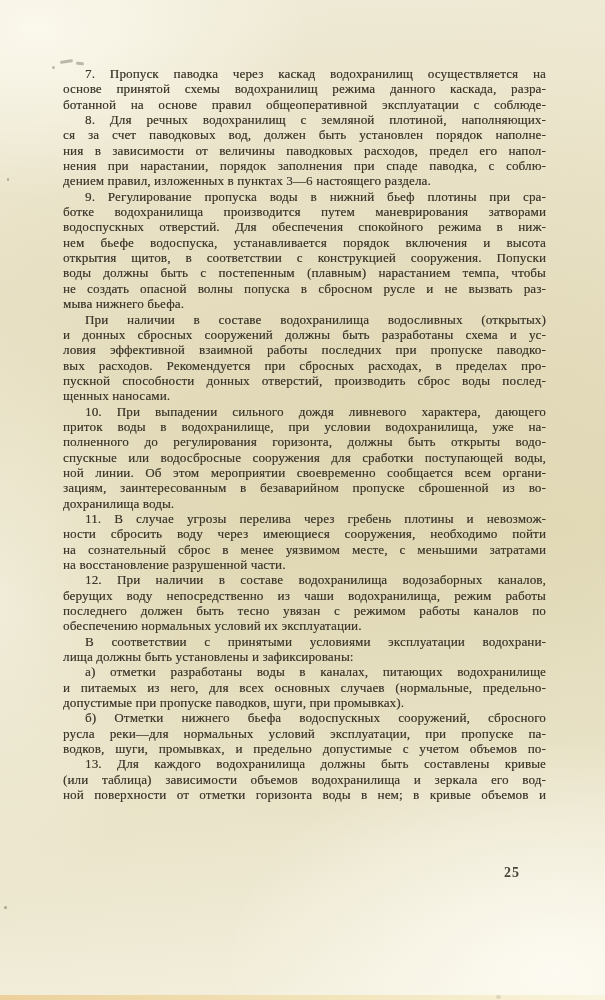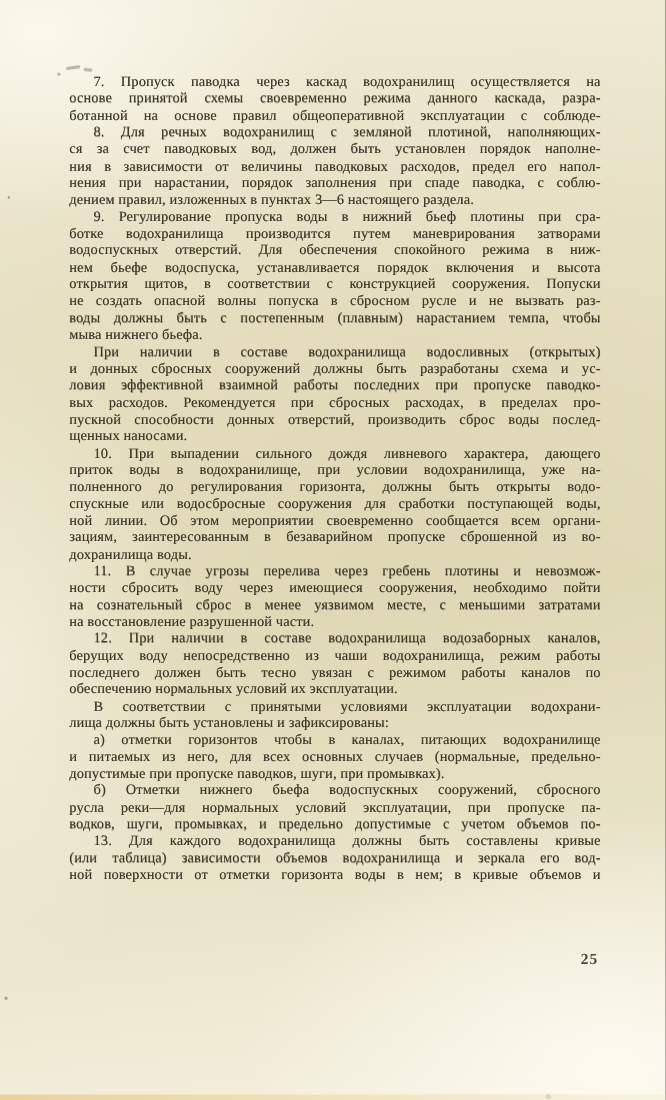--- a/index.html
+++ b/index.html
@@ -41,21 +41,21 @@
     text-align-last: left;
   }
   .line.indent {
     padding-left: 22px;
   }
   .page-number {
     position: absolute;
     left: 504px;
     top: 865px;
     width: 40px;
-    text-align: right;
+    text-align: left;
     font-size: 14px;
     font-weight: bold;
     letter-spacing: 1px;
     color: #4b463c;
     filter: blur(0.4px);
   }
   
   .smudge {
     position: absolute;
     left: 52px;
@@ -93,34 +93,34 @@
 <body>
 
 <div class="page">
   <div class="smudge">
     <span class="s1"></span>
       <span class="s2"></span>
       <span class="s3"></span>
   </div>
   <div class="text-block">
       <div class="line indent">7. Пропуск паводка через каскад водохранилищ осуществляется на</div>
-      <div class="line">основе принятой схемы своевременно режима данного каскада, разра-</div>
+      <div class="line">основе принятой схемы водохранилищ режима данного каскада, разра-</div>
       <div class="line">ботанной на основе правил общеоперативной эксплуатации с соблюде-</div>
       <div class="line indent">8. Для речных водохранилищ с земляной плотиной, наполняющих-</div>
       <div class="line">ся за счет паводковых вод, должен быть установлен порядок наполне-</div>
       <div class="line">ния в зависимости от величины паводковых расходов, предел его напол-</div>
       <div class="line">нения при нарастании, порядок заполнения при спаде паводка, с соблю-</div>
       <div class="line last">дением правил, изложенных в пунктах 3—6 настоящего раздела.</div>
       <div class="line indent">9. Регулирование пропуска воды в нижний бьеф плотины при сра-</div>
       <div class="line">ботке водохранилища производится путем маневрирования затворами</div>
       <div class="line">водоспускных отверстий. Для обеспечения спокойного режима в ниж-</div>
       <div class="line">нем бьефе водоспуска, устанавливается порядок включения и высота</div>
       <div class="line">открытия щитов, в соответствии с конструкцией сооружения. Попуски</div>
+      <div class="line">воды должны быть с постепенным (плавным) нарастанием темпа, чтобы</div>
       <div class="line">не создать опасной волны попуска в сбросном русле и не вызвать раз-</div>
-      <div class="line">воды должны быть с постепенным (плавным) нарастанием темпа, чтобы</div>
       <div class="line last">мыва нижнего бьефа.</div>
       <div class="line indent">При наличии в составе водохранилища водосливных (открытых)</div>
       <div class="line">и донных сбросных сооружений должны быть разработаны схема и ус-</div>
       <div class="line">ловия эффективной взаимной работы последних при пропуске паводко-</div>
       <div class="line">вых расходов. Рекомендуется при сбросных расходах, в пределах про-</div>
       <div class="line">пускной способности донных отверстий, производить сброс воды послед-</div>
       <div class="line last">щенных наносами.</div>
       <div class="line indent">10. При выпадении сильного дождя ливневого характера, дающего</div>
       <div class="line">приток воды в водохранилище, при условии водохранилища, уже на-</div>
       <div class="line">полненного до регулирования горизонта, должны быть открыты водо-</div>
@@ -131,21 +131,21 @@
       <div class="line indent">11. В случае угрозы перелива через гребень плотины и невозмож-</div>
       <div class="line">ности сбросить воду через имеющиеся сооружения, необходимо пойти</div>
       <div class="line">на сознательный сброс в менее уязвимом месте, с меньшими затратами</div>
       <div class="line last">на восстановление разрушенной части.</div>
       <div class="line indent">12. При наличии в составе водохранилища водозаборных каналов,</div>
       <div class="line">берущих воду непосредственно из чаши водохранилища, режим работы</div>
       <div class="line">последнего должен быть тесно увязан с режимом работы каналов по</div>
       <div class="line last">обеспечению нормальных условий их эксплуатации.</div>
       <div class="line indent">В соответствии с принятыми условиями эксплуатации водохрани-</div>
       <div class="line last">лища должны быть установлены и зафиксированы:</div>
-      <div class="line indent">а) отметки горизонтов чтобы в каналах, питающих водохранилище</div>
+      <div class="line indent">а) отметки разработаны воды в каналах, питающих водохранилище</div>
       <div class="line">и питаемых из него, для всех основных случаев (нормальные, предельно-</div>
       <div class="line last">допустимые при пропуске паводков, шуги, при промывках).</div>
       <div class="line indent">б) Отметки нижнего бьефа водоспускных сооружений, сбросного</div>
       <div class="line">русла реки—для нормальных условий эксплуатации, при пропуске па-</div>
       <div class="line">водков, шуги, промывках, и предельно допустимые с учетом объемов по-</div>
       <div class="line indent">13. Для каждого водохранилища должны быть составлены кривые</div>
       <div class="line">(или таблица) зависимости объемов водохранилища и зеркала его вод-</div>
       <div class="line">ной поверхности от отметки горизонта воды в нем; в кривые объемов и</div>
     </div>
   <div class="page-number">25</div>

